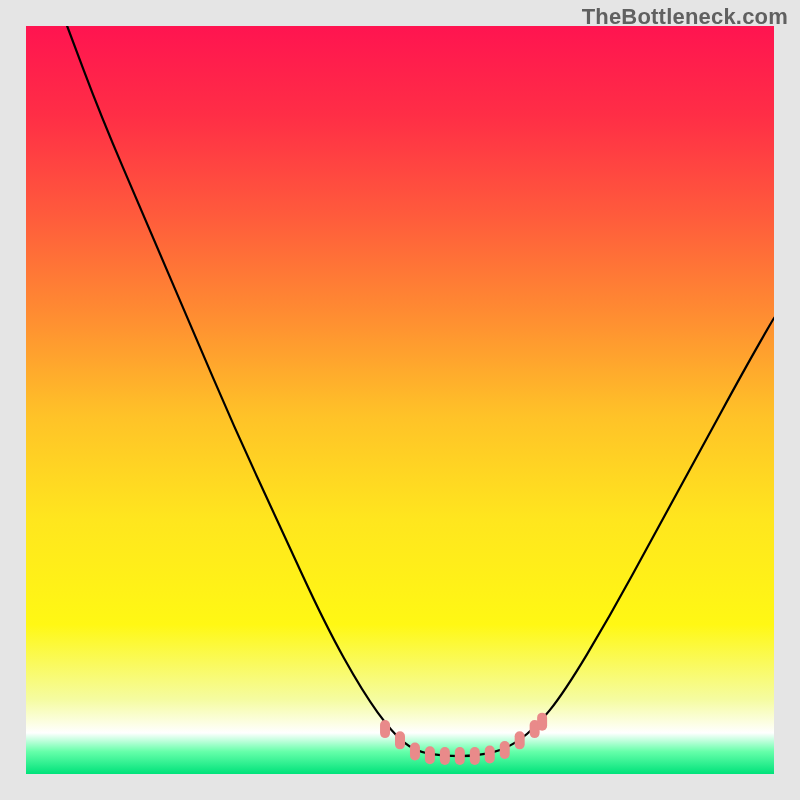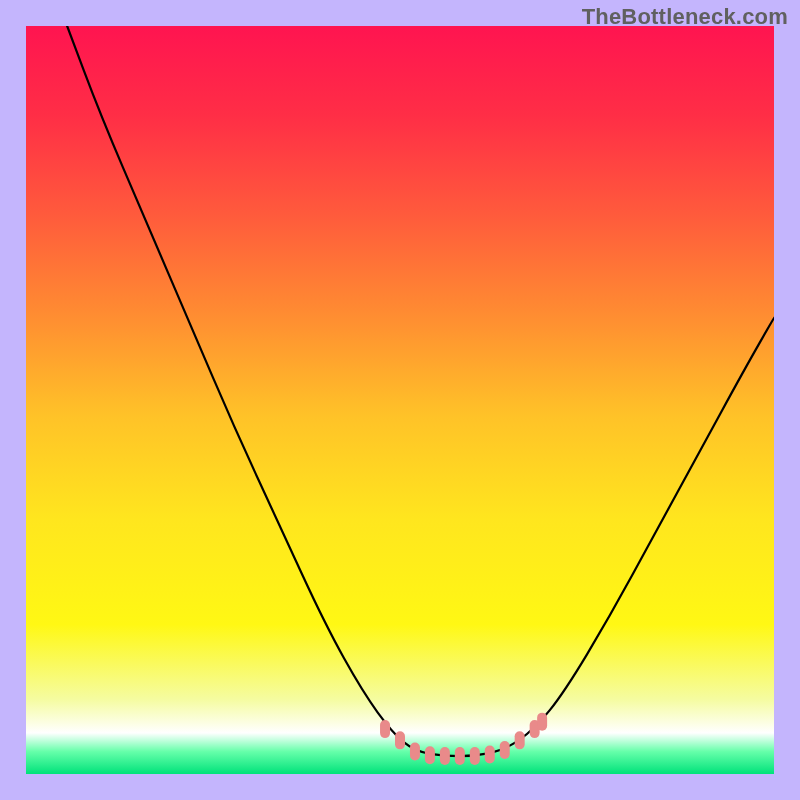--- a/index.html
+++ b/index.html
@@ -8,21 +8,21 @@
     width: 800px;
     height: 800px;
     background: #000;
     overflow: hidden;
     font-family: Arial, Helvetica, sans-serif;
   }
   .stage {
     position: relative;
     width: 800px;
     height: 800px;
-    background: #c4b5fd;
+    background: #e5e5e5;
   }
   .plot {
     position: absolute;
     left: 26px;
     top: 26px;
     width: 748px;
     height: 748px;
   }
   .watermark {
     position: absolute;

